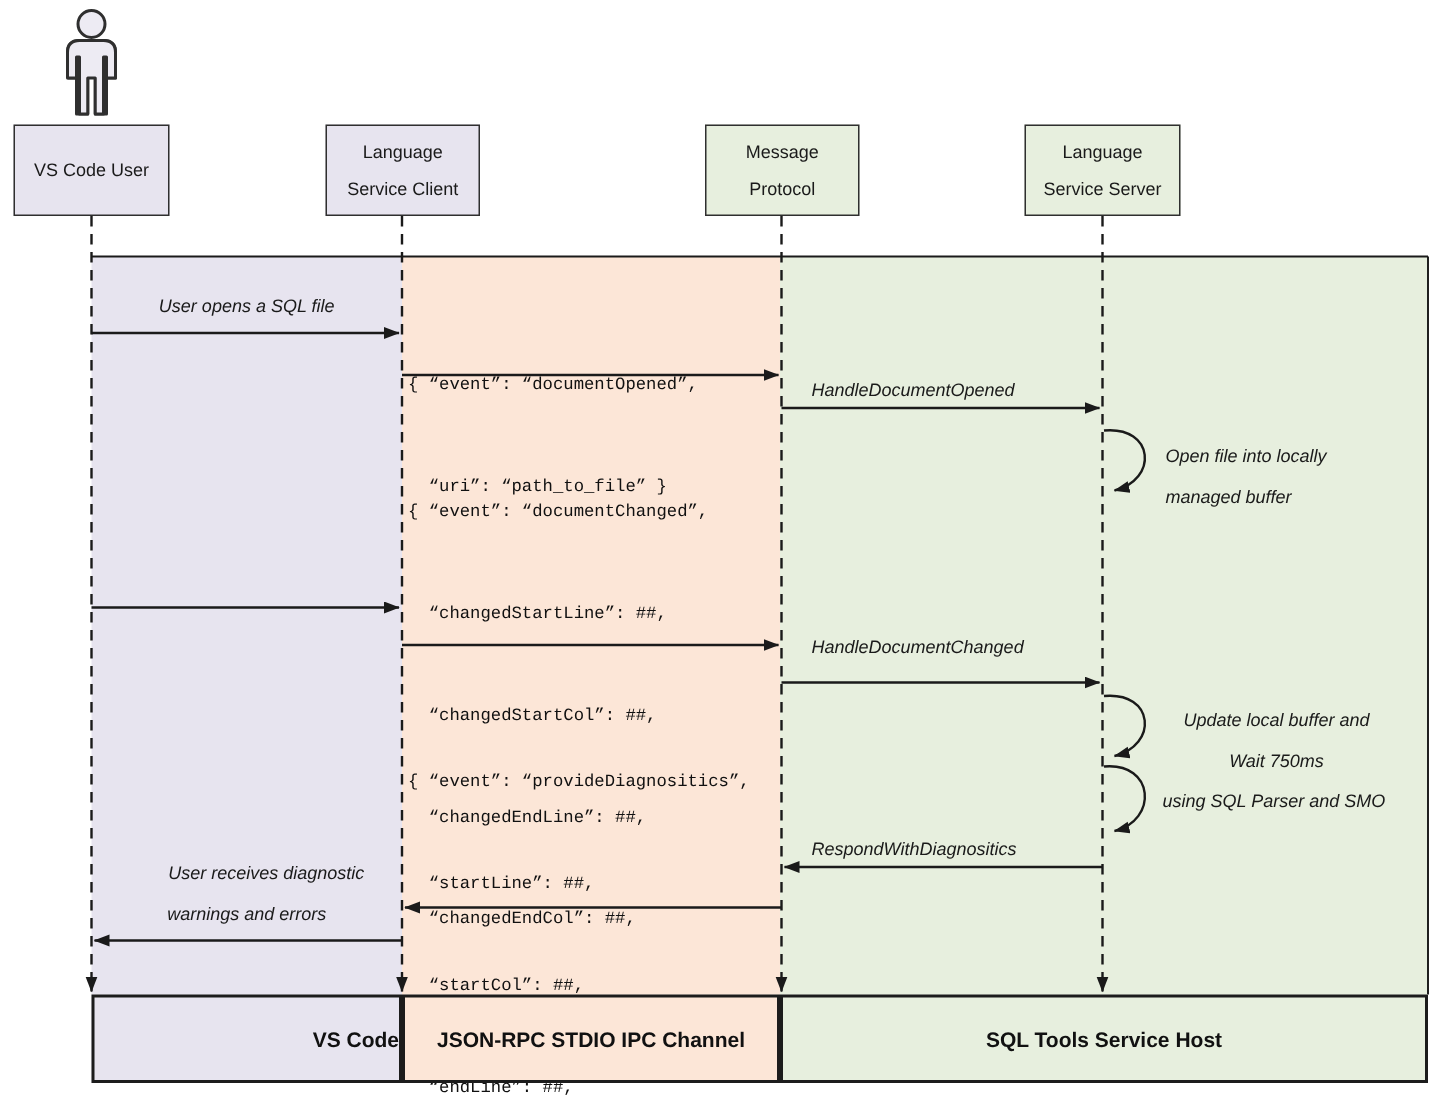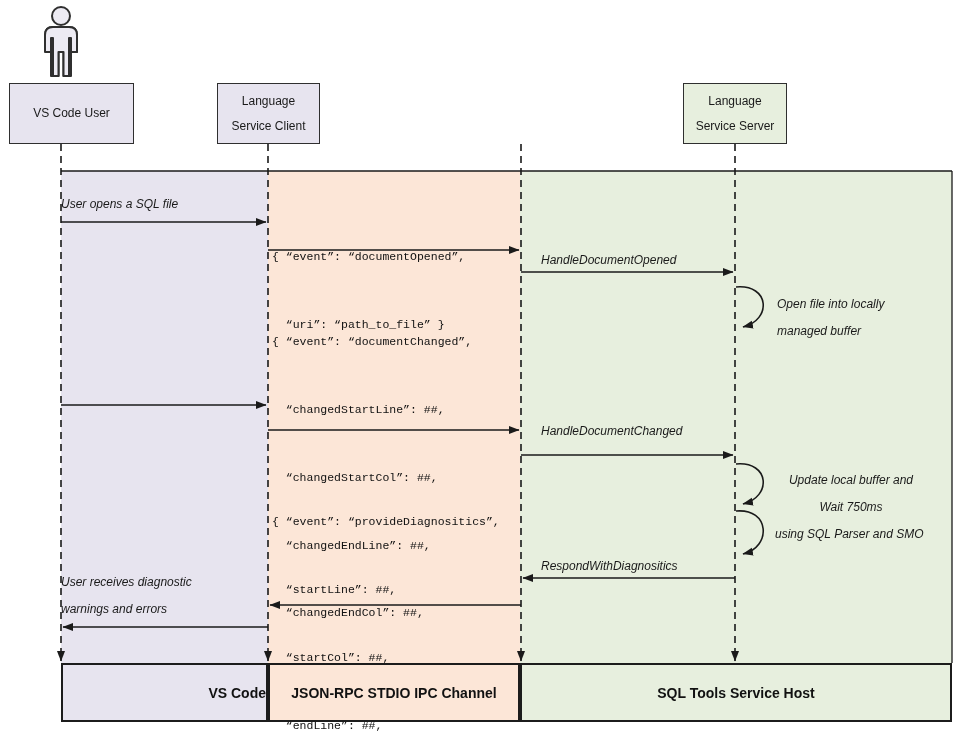--- a/index.html
+++ b/index.html
@@ -27,37 +27,37 @@
     position: absolute;
     top: 83px; height: 61px;
     border: 1.6px solid var(--border);
     display: flex; flex-direction: column;
     align-items: center; justify-content: center;
     font-size: 12px; color: var(--ink);
     text-align: center; line-height: 25px;
   }
   .actor-box.lav { background: var(--lavender); }
   .actor-box.grn { background: var(--green); }
-  .box-user    { left: 9px;   width: 125px; }
+  .box-user    { left: 9px;   width: 104px; }
   .box-client  { left: 217px; width: 103px; }
   .box-proto   { left: 470px; width: 103px; }
   .box-server  { left: 683px; width: 104px; }
 
   .actor-svg { position: absolute; left: 41px; top: 5px; }
 
   .overlay { position: absolute; left: 0; top: 0; }
   .ln   { stroke: var(--ink); fill: none; }
   .mk   { fill: var(--ink); }
 
   .msg-label {
     position: absolute;
     font-size: 12px; font-style: italic; color: var(--ink);
     white-space: nowrap;
   }
-  .centered { text-align: left; }
+  .centered { text-align: center; }
 
   .json-block {
     position: absolute;
     font-family: "Liberation Mono", "DejaVu Sans Mono", monospace;
     font-size: 11.5px; color: #111111;
     line-height: 22.6px; white-space: pre;
   }
 
   .note {
     position: absolute;
@@ -98,20 +98,24 @@
     <path d="M4,30 Q4,22 12,22 H28 Q36,22 36,30 V47 H30 V33 H28 V71 H22.5 V47 H17.5 V71 H12 V33 H10 V47 H4 Z" fill="#EDEBF3" stroke="#2f2f2f" stroke-width="2" stroke-linejoin="round"></path>
   </svg>
 
   <div class="actor-box lav box-user">
     <div>VS Code User</div>
   </div>
   <div class="actor-box lav box-client">
     <div>Language</div>
     <div>Service Client</div>
   </div>
+  <div class="actor-box grn box-proto">
+    <div>Message</div>
+    <div>Protocol</div>
+  </div>
   <div class="actor-box grn box-server">
     <div>Language</div>
     <div>Service Server</div>
   </div>
 
   <svg class="overlay" width="962" height="732" viewBox="0 0 962 732">
     <defs>
       <marker id="arr" markerUnits="userSpaceOnUse" markerWidth="11" markerHeight="9" refX="10" refY="4" orient="auto">
         <path class="mk" d="M0,0 L10.5,4 L0,8 Z"></path>
       </marker>

